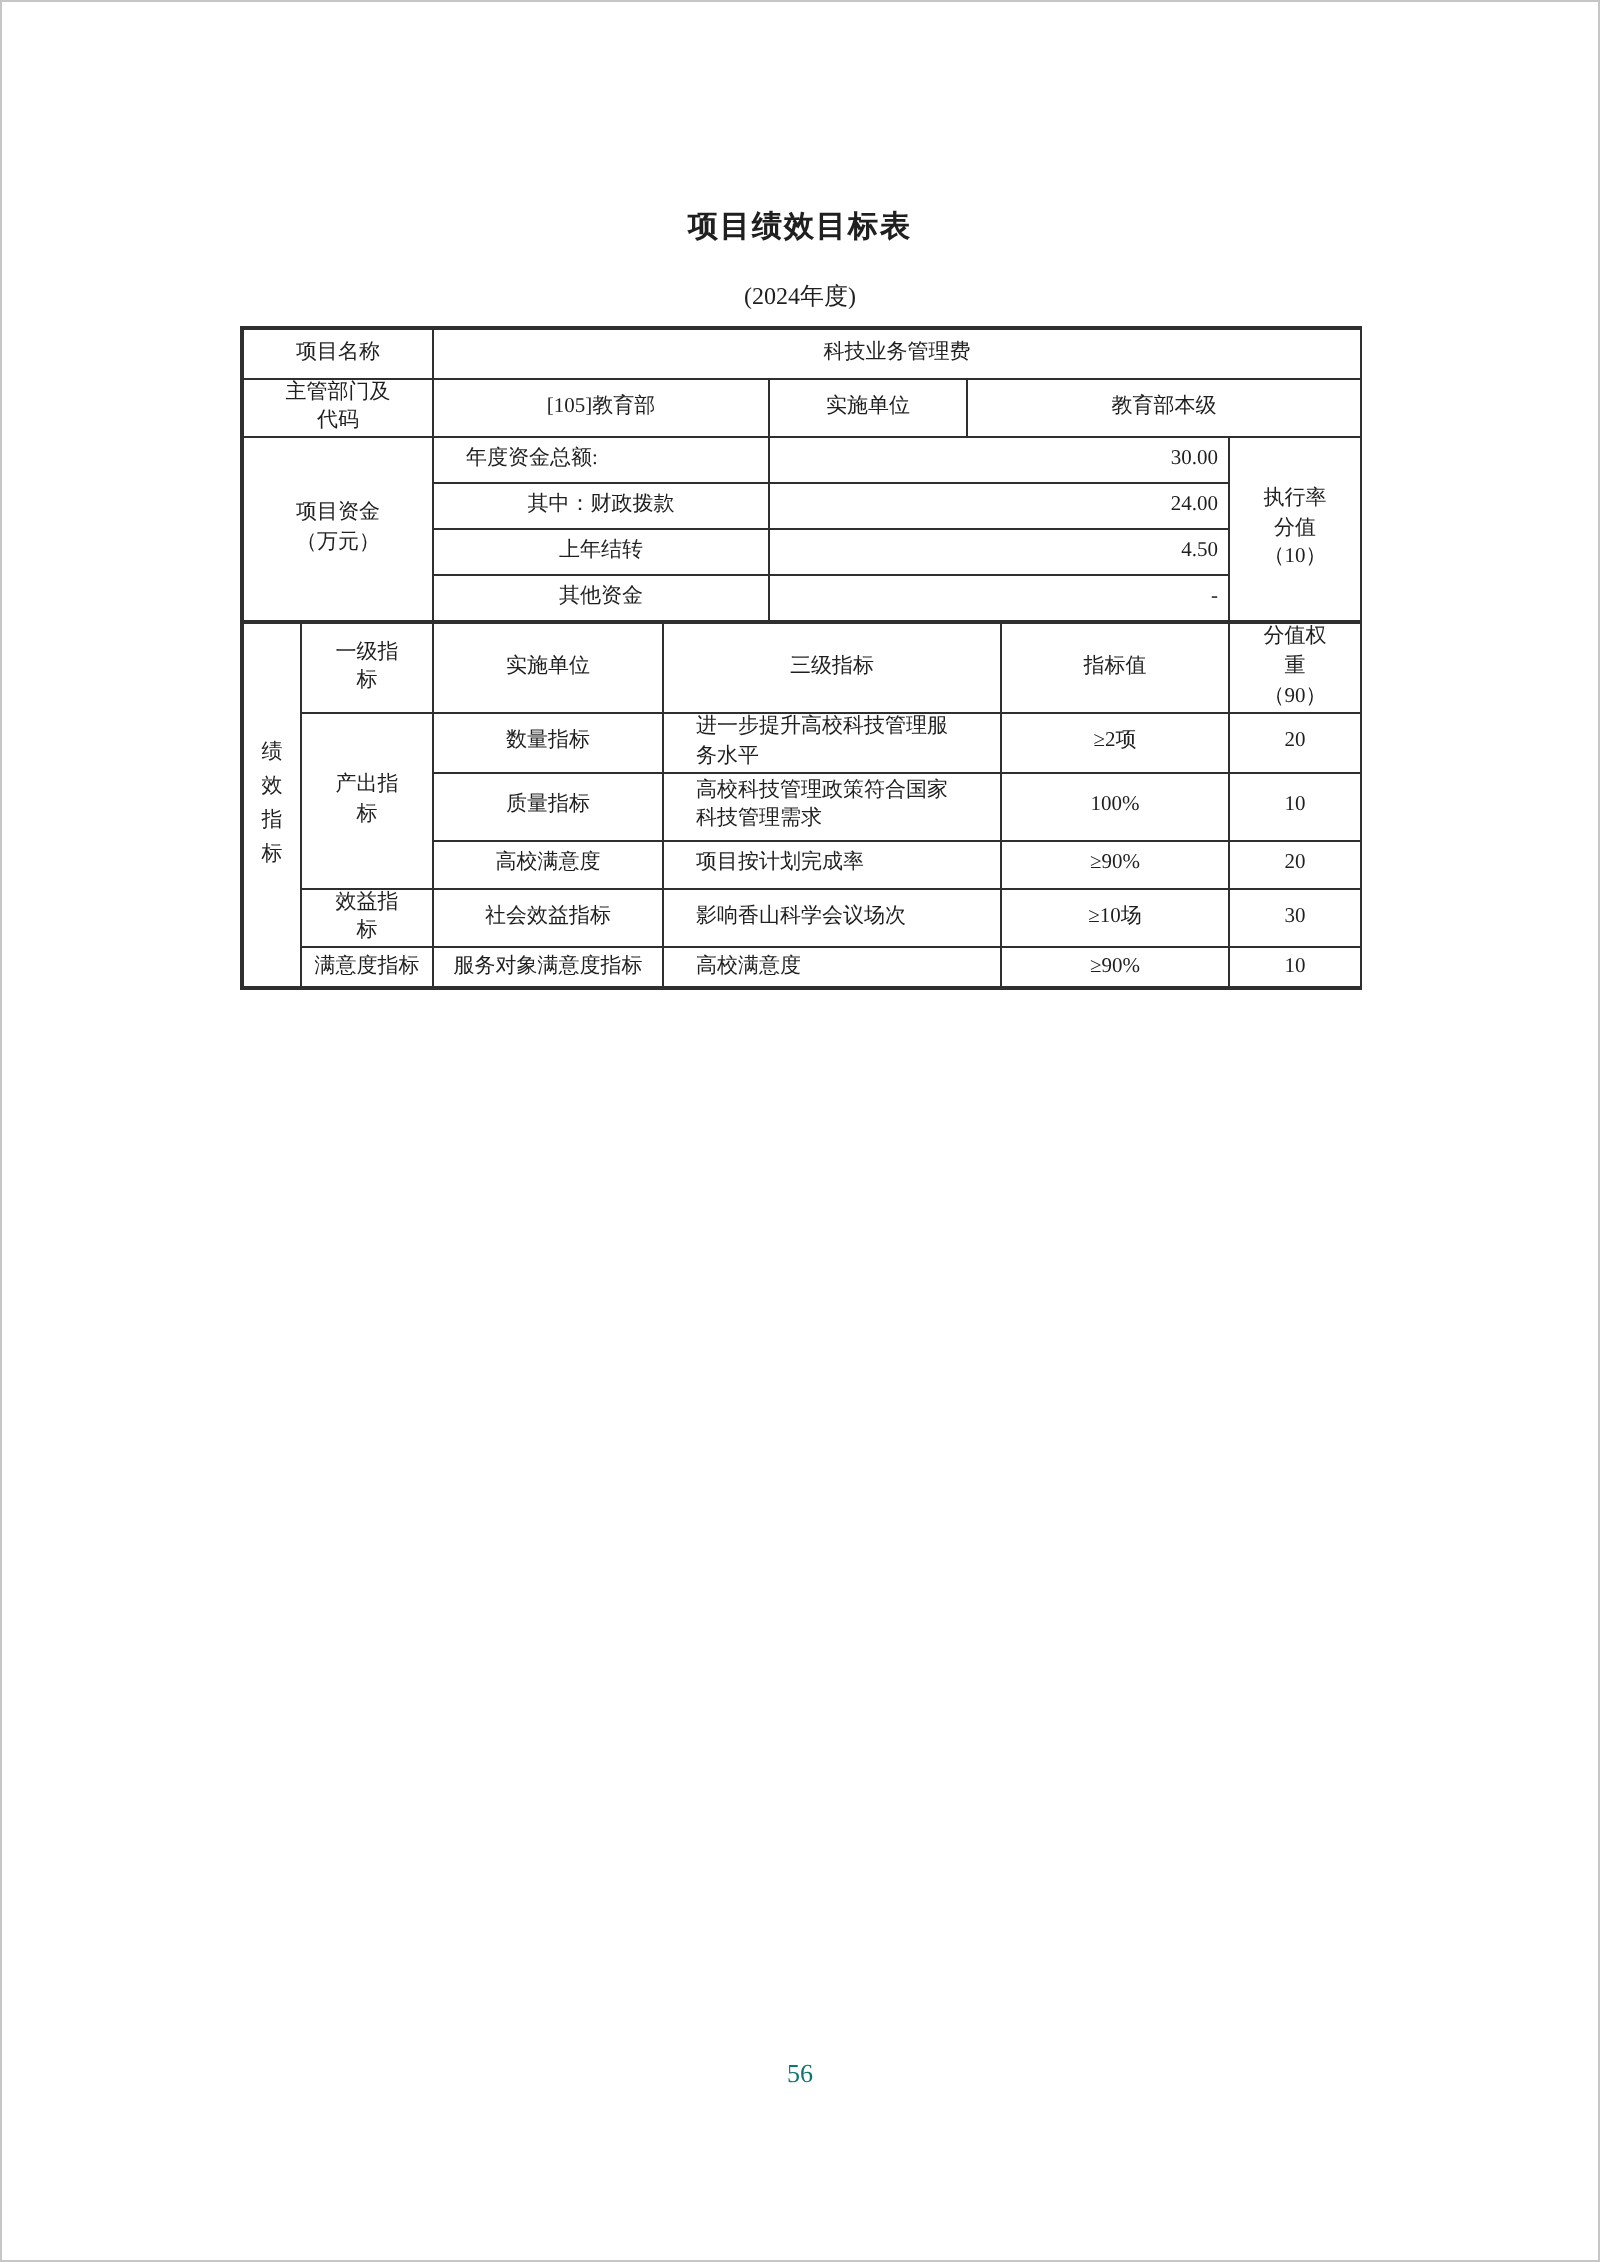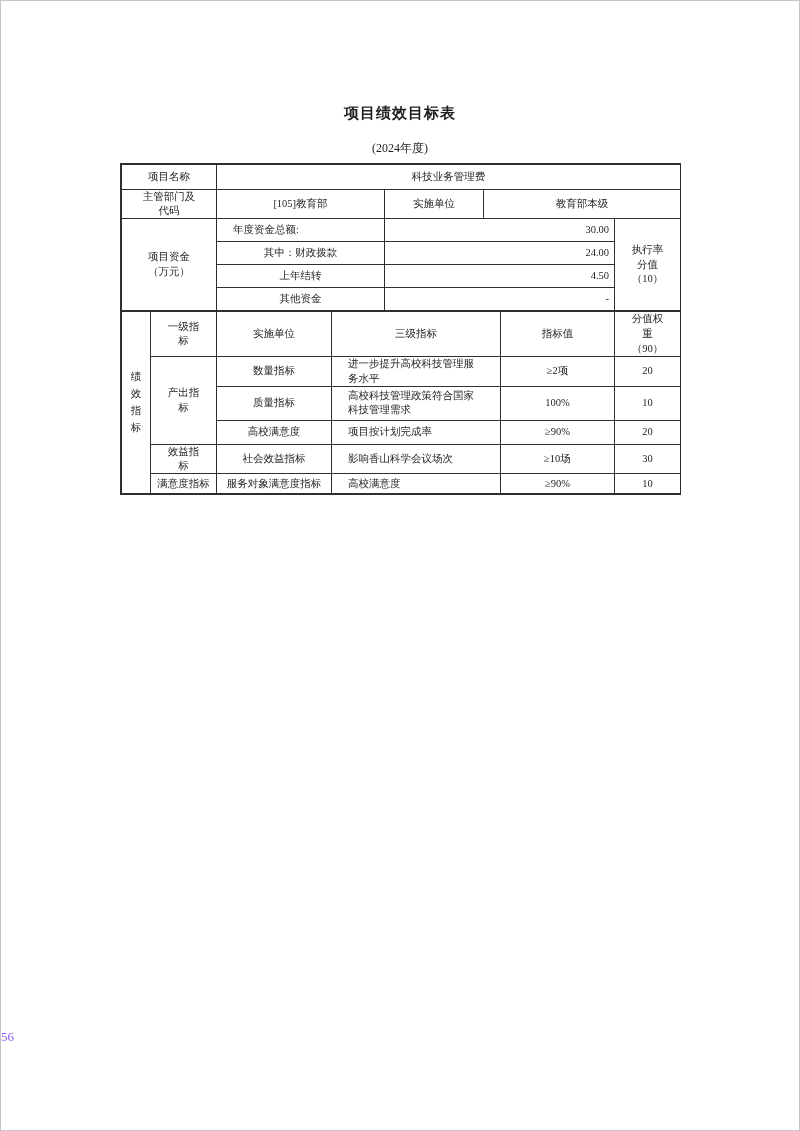--- a/index.html
+++ b/index.html
@@ -63,23 +63,23 @@
   .goal-text {
     text-align: left;
     padding: 0 3px;
     line-height: 2.0;
     font-size: 10.8px;
   }
   .two-line span { display: block; line-height: 1.4; }
   .page-number {
     position: absolute;
     top: 1028px; left: 0; width: 100%;
-    text-align: left;
+    text-align: center;
     font-size: 13px;
-    color: #8b5cf6;
+    color: #0f766e;
   }
 </style>
 </head>
 <body>
 
 <div class="page">
 
   <div class="doc-title">项目绩效目标表</div>
   <div class="doc-subtitle">(2024年度)</div>
 

